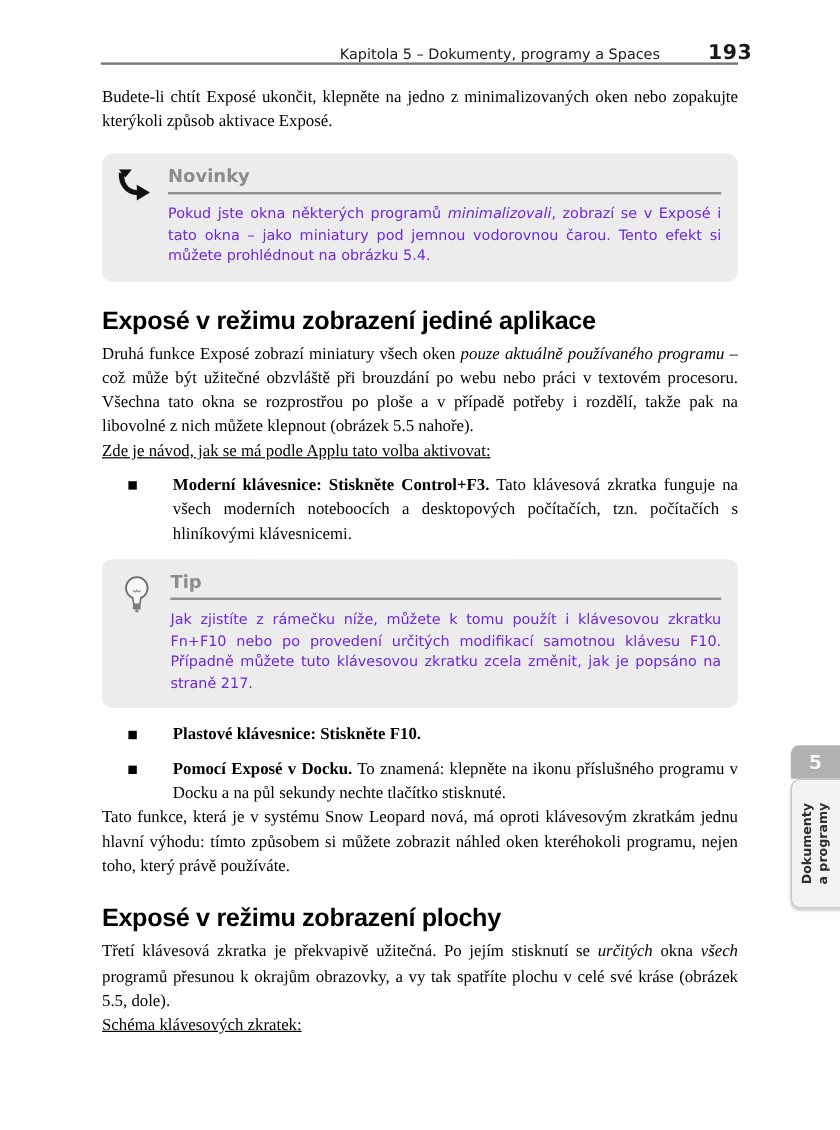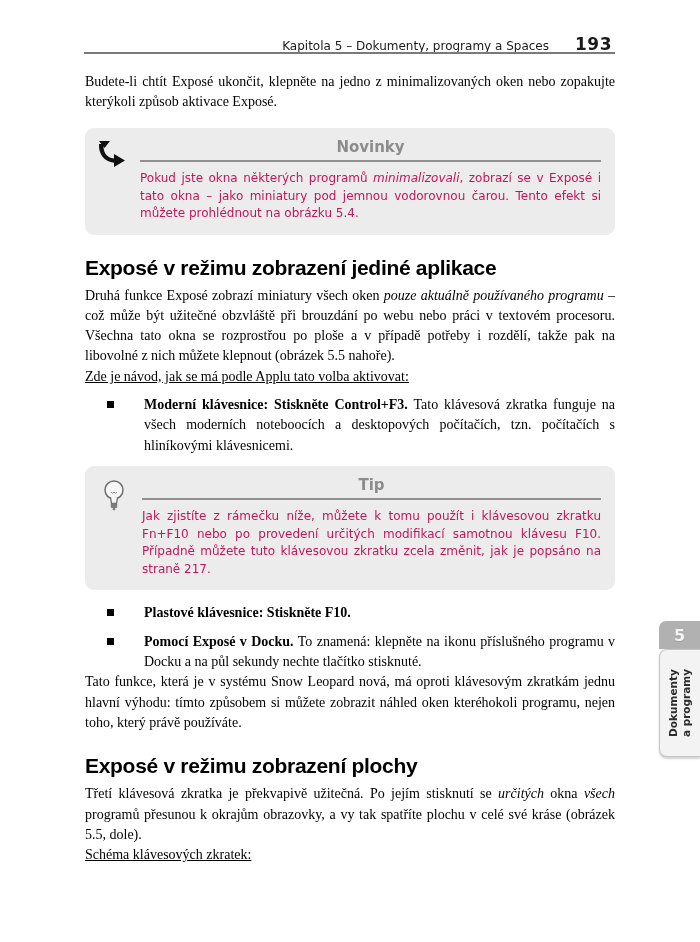--- a/index.html
+++ b/index.html
@@ -3,22 +3,22 @@
 <meta charset="utf-8">
 <style>
   html,body { margin:0; padding:0; background:#ffffff; }
   .page {
     position:relative; width:700px; height:942px; background:#ffffff;
     overflow:hidden; font-family:"Liberation Serif", serif; color:#000;
   }
 
   
   .runhead {
-    position:absolute; top:34px; left:82px; width:530px;
-    display:flex; justify-content:flex-end; align-items:baseline; gap:26px;
+    position:absolute; top:34px; left:97px; width:530px;
+    display:flex; justify-content:flex-end; align-items:baseline; gap:40px;
     font-family:"DejaVu Sans", sans-serif; font-size:12px; color:#1a1a1a;
   }
   .runhead .pagenum { font-weight:bold; font-size:17px; letter-spacing:0.5px; }
   .header-rule { position:absolute; top:52px; left:84px; width:531px; height:2px; background:#7a7a7a; }
 
   
   .content { position:absolute; left:85px; top:72px; width:530px; }
 
   p.body {
     margin:0; font-size:14px; line-height:20.3px; text-align:justify;
@@ -28,26 +28,26 @@
 
   
   .callout {
     background:#ececec; border-radius:9px; margin-top:15px;
     padding:10px 14px 12px 10px; display:flex; gap:11px;
   }
   .callout-icon { flex:none; width:34px; display:flex; justify-content:center; padding-top:3px; }
   .callout-main { flex:1; min-width:0; }
   .callout-title {
     font-family:"DejaVu Sans", sans-serif; font-weight:bold;
-    font-size:15px; color:#8c8c8c; line-height:18px;text-align:center;
+    font-size:15px; color:#8c8c8c; line-height:18px;
   }
   .callout-rule { height:2.5px; background:#8f8f8f; margin:4px 0 8px 0; }
   .callout-text {
     margin:0; font-family:"DejaVu Sans", sans-serif; font-size:12px;
-    line-height:17.5px; text-align:justify; color:#be185d;
+    line-height:17.5px; text-align:justify; color:#6d28d9;
   }
 
   h1.section-heading {
     font-family:"Liberation Sans", sans-serif; font-weight:bold;
     font-size:21px; line-height:24px; letter-spacing:-0.3px;
     margin:21px 0 6px 0; color:#000;
   }
   .h2 { margin-top:17px; }
 
   .lead { margin-top:4px; }

